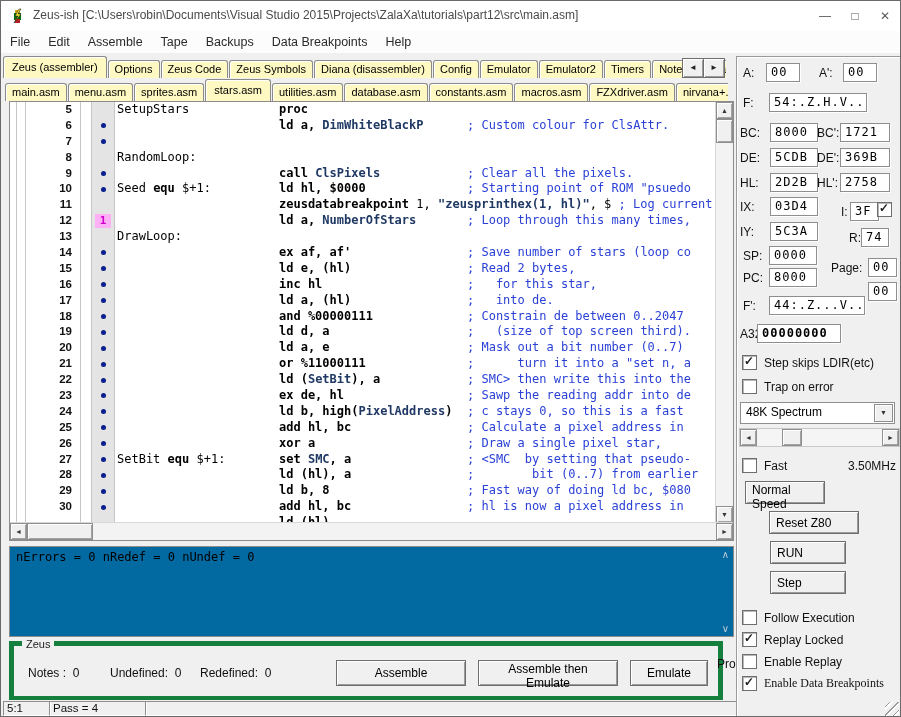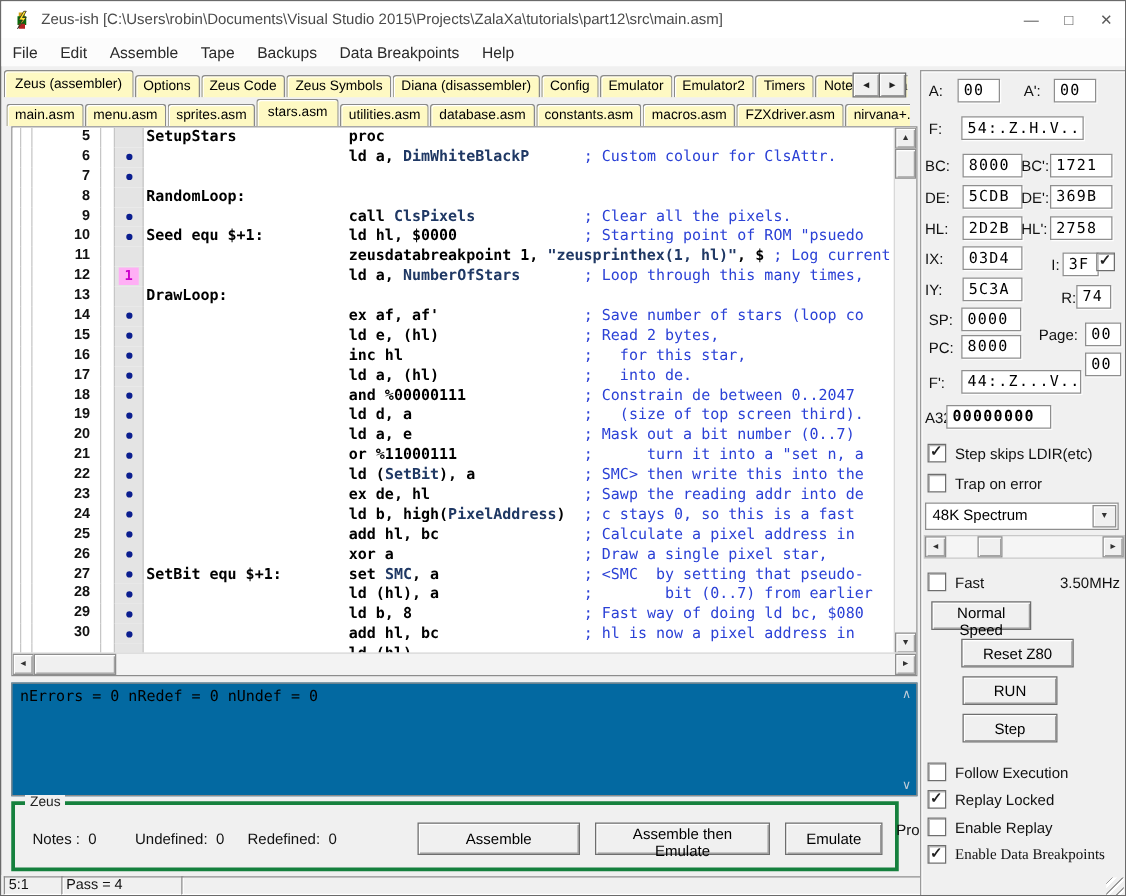--- a/index.html
+++ b/index.html
@@ -44,41 +44,41 @@
          display:flex;align-items:center;justify-content:center;}
   .dot{width:5px;height:5px;border-radius:50%;background:#0B1E8F;}
   .bp{width:16px;height:14px;background:#FFAFF5;color:#CC00CC;font-weight:bold;font-size:11px;
       text-align:center;line-height:14px;font-family:"DejaVu Sans Mono",monospace;}
   .txt{position:relative;flex:1;font-family:"DejaVu Sans Mono","Liberation Mono",monospace;}
   .lc{position:absolute;left:2px;top:0;}
   .cc{position:absolute;left:164px;top:0;}
   .rc{position:absolute;left:352px;top:0;color:#2B41D6;}
   .sg-o{font-weight:bold;color:#000;}
   .sg-s{font-weight:bold;color:#1F3864;}
-  .sg-p{color:#000;font-weight:bold;}
+  .sg-p{color:#000;}
   .sg-c{color:#2B41D6;}
 
   
   .sbtn{position:absolute;background:#F0F0F0;border:1px solid #8E8E8E;
         box-shadow:inset 1px 1px 0 #FFF,inset -1px -1px 0 #A2A2A2;
         font-size:7px;color:#333;text-align:center;}
   .vscroll{position:absolute;top:0;right:0;width:17px;bottom:17px;background:#F3F3F3;border-left:1px solid #D8D8D8;}
   .hscroll{position:absolute;left:0;right:0;bottom:0;height:17px;background:#F3F3F3;border-top:1px solid #D8D8D8;}
   .thumb{position:absolute;background:#F0F0F0;border:1px solid #8E8E8E;
          box-shadow:inset 1px 1px 0 #FFF,inset -1px -1px 0 #A2A2A2;}
 
   
   .output{position:absolute;left:8px;top:545px;width:723px;height:89px;background:#0369a1;
           border:1px solid #8C8C8C;}
   .output pre{margin:0;padding:3px 6px;font-family:"DejaVu Sans Mono","Liberation Mono",monospace;
           font-size:12px;color:#000;}
   .ohint{position:absolute;right:4px;font-size:10px;color:#BECBD8;}
 
   
-  .group{position:absolute;left:8px;top:640px;width:704px;height:50px;border:3px solid #15803d;}
+  .group{position:absolute;left:8px;top:640px;width:704px;height:50px;border:5px solid #15803d;}
   .gtitle{position:absolute;left:8px;top:-8px;background:#F0F0F0;padding:0 4px;font-size:11px;color:#222;}
   .stat{position:absolute;top:20px;font-size:12px;color:#111;white-space:pre;}
   .gbtn{position:absolute;top:14px;height:26px;background:#F0F0F0;border:1px solid #6E6E6E;
         box-shadow:inset 1px 1px 0 #FFF,inset -1px -1px 0 #9A9A9A;
         font-size:12px;color:#000;text-align:center;font-family:"Liberation Sans",sans-serif;}
   .clipped-pro{position:absolute;left:716px;top:656px;font-size:12px;color:#111;}
 
   
   .statusbar{position:absolute;left:0;top:699px;width:901px;height:18px;background:#F0F0F0;}
   .scell{position:absolute;top:1px;height:13px;border:1px solid;border-color:#8E8E8E #FFF #FFF #8E8E8E;
@@ -101,21 +101,21 @@
   .combo{position:absolute;left:3px;top:345px;width:153px;height:20px;background:#FFF;
          border:1px solid #8E8E8E;}
   .combotext{position:absolute;left:5px;top:2px;font-size:12px;color:#000;}
   .combobtn{position:absolute;right:1px;top:1px;width:17px;height:16px;background:#F0F0F0;
          border:1px solid #8E8E8E;box-shadow:inset 1px 1px 0 #FFF;font-size:7px;color:#333;
          text-align:center;line-height:16px;}
   .slider{position:absolute;left:2px;top:371px;width:159px;height:17px;background:#F5F5F5;
          border:1px solid #C8C8C8;}
   .pbtn{position:absolute;background:#F0F0F0;border:1px solid #6E6E6E;
         box-shadow:inset 1px 1px 0 #FFF,inset -1px -1px 0 #9A9A9A;font-size:12px;color:#000;
-        text-align:center;}
+        text-align:left;}
   .mhz{position:absolute;right:5px;top:402px;font-size:12px;color:#111;}
   .grip{position:absolute;right:2px;bottom:2px;width:14px;height:14px;
         background:repeating-linear-gradient(135deg,transparent 0 3px,#9A9A9A 3px 4px,#FFF 4px 6px);}
 </style>
 </head>
 <body>
 
 <div class="window">
 
   <div class="titlebar">

